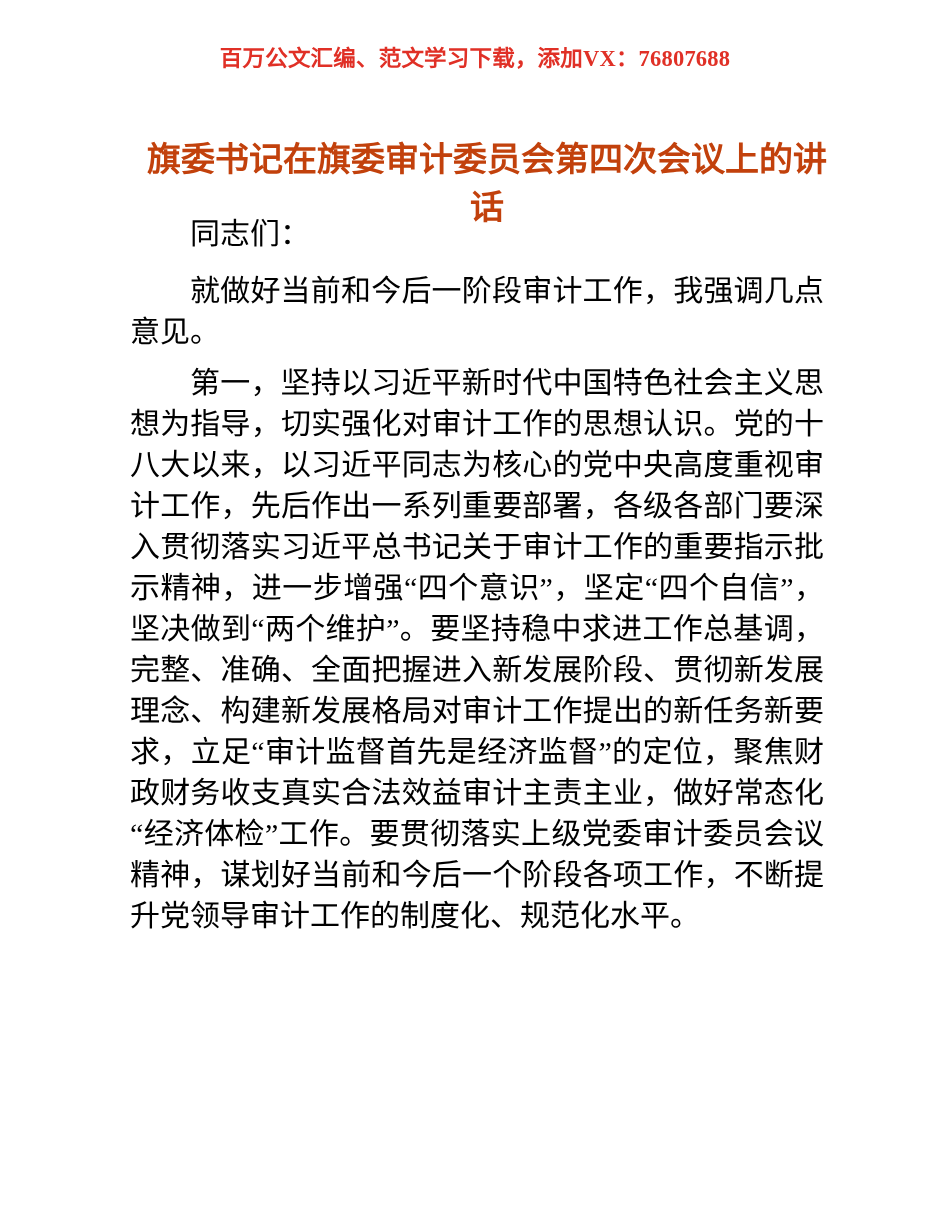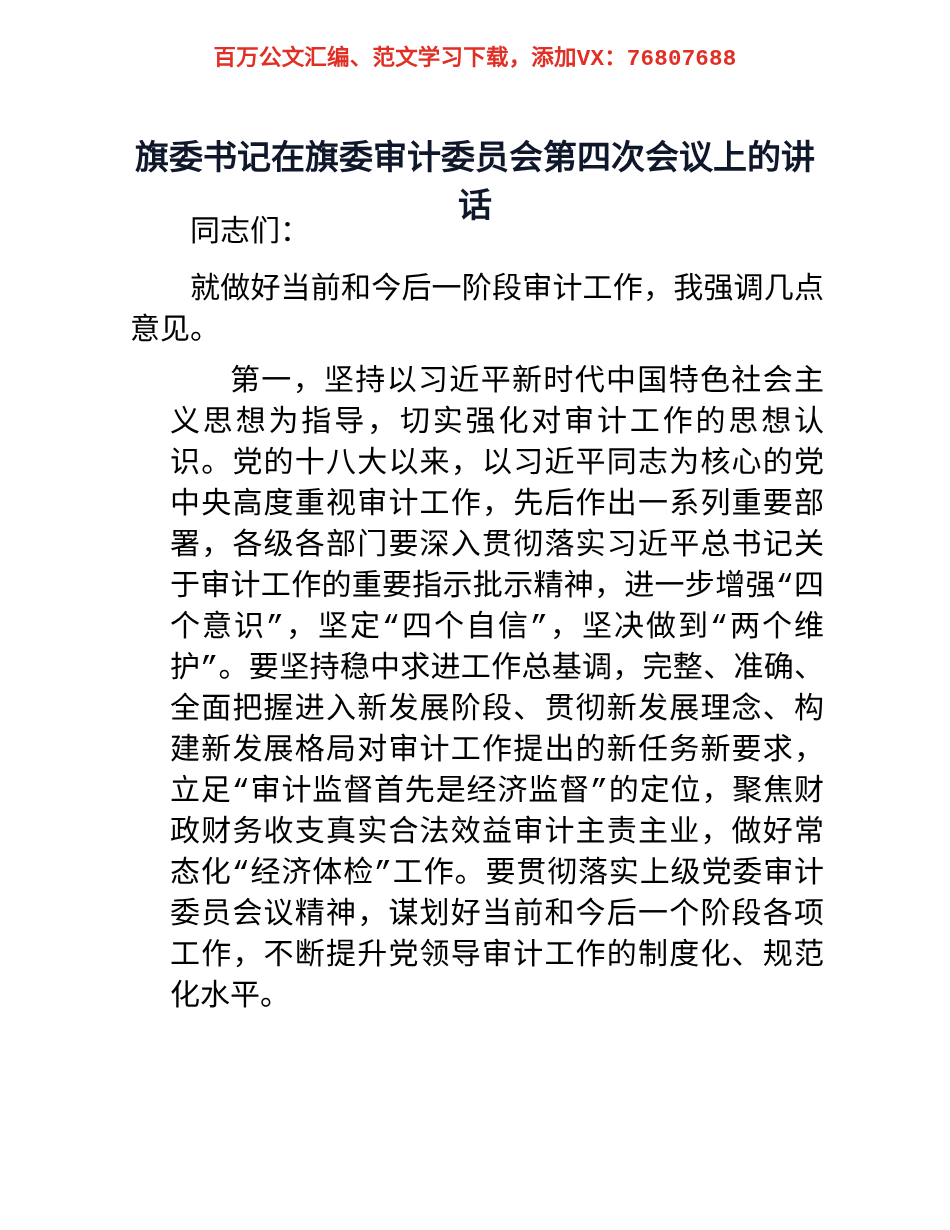--- a/index.html
+++ b/index.html
@@ -8,21 +8,21 @@
     padding: 0;
     background: #ffffff;
   }
   .page {
     position: relative;
     width: 950px;
     height: 1230px;
     margin: 0 auto;
     background: #ffffff;
     overflow: hidden;
-    font-family: Liberation Mono, monospace;
+    font-family: Liberation Serif, serif;
     color: #000000;
     box-sizing: border-box;
   }
 
   
   .promo-header {
     position: absolute;
     top: 44px;
     left: 0;
     width: 950px;
@@ -32,27 +32,27 @@
     font-weight: bold;
     color: #e03026;
     letter-spacing: 0.2px;
     white-space: nowrap;
   }
 
   
   .doc-title {
     position: absolute;
     top: 113px;
-    left: 128px;
+    left: 140px;
     width: 694px;
     text-align: center;
     font-size: 34px;
     line-height: 48px;
     font-weight: bold;
-    color: #0f172a;
+    color: #c2410c;
     letter-spacing: 0px;
   }
 
   
   .doc-body {
     position: absolute;
     top: 213px;
     left: 130px;
     width: 694px;
   }
@@ -61,21 +61,20 @@
     line-height: 41px;
     color: #000000;
     text-align: justify;
     text-justify: inter-ideograph;
     margin: 0 0 10px 0;
     letter-spacing: 0px;
     word-break: break-all;
   }
   .para.indent {
     text-indent: 60px;
-    margin-left: 40px;
   }
   .para.salutation {
     text-indent: 60px;
     margin-bottom: 16px;
   }
   .para.lead {
     text-indent: 60px;
   }
 </style>
 </head>

